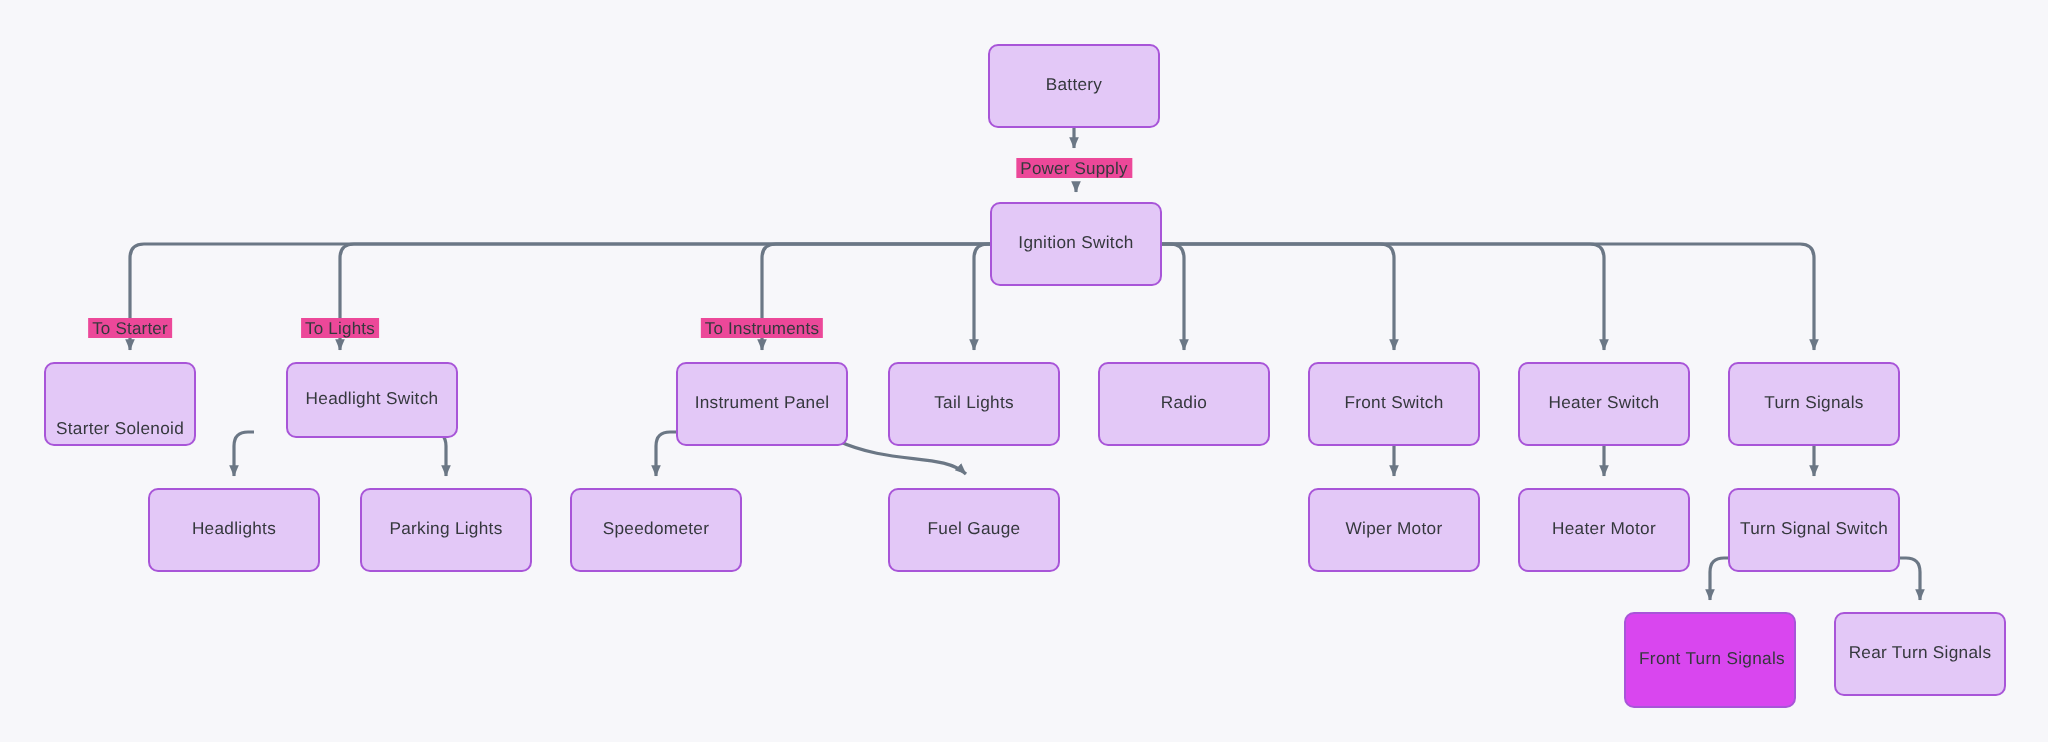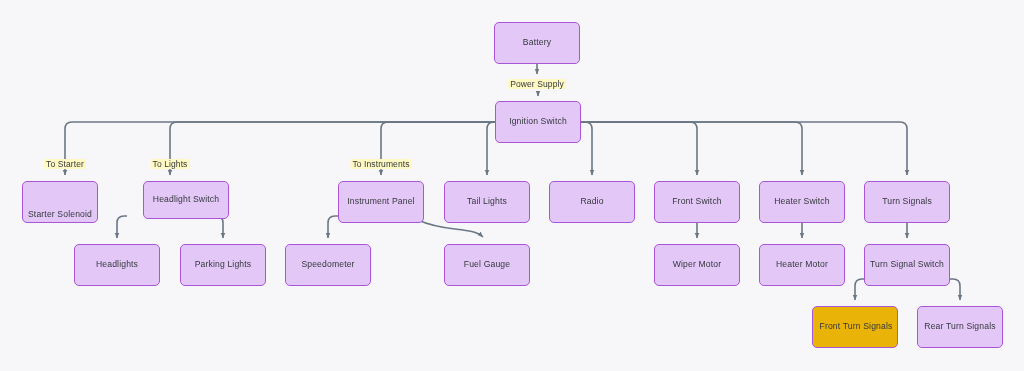--- a/index.html
+++ b/index.html
@@ -33,21 +33,21 @@
   .edge-arrow {
     fill: #6b7785;
   }
   .edge-label {
     position: absolute;
     font-size: 8.5px;
     color: #41474f;
     white-space: nowrap;
     transform: translate(-50%, -50%);
     letter-spacing: .1px;
-    background: #fef9c3;
+    background: #ec4899;
     padding: 0 2px;
   }
   .node {
     position: absolute;
     box-sizing: border-box;
     background: #e3c8f7;
     border: 1.4px solid #a855d8;
     border-radius: 5px;
     display: flex;
     align-items: center;
@@ -137,21 +137,21 @@
       </div>
       <div class="node" style="left: 654px; top: 244px; width: 86px; height: 42px; background: rgb(227, 200, 247); border-color: rgb(168, 85, 216); color: rgb(53, 56, 61);">
         <span>Wiper Motor</span>
       </div>
       <div class="node" style="left: 759px; top: 244px; width: 86px; height: 42px; background: rgb(227, 200, 247); border-color: rgb(168, 85, 216); color: rgb(53, 56, 61);">
         <span>Heater Motor</span>
       </div>
       <div class="node" style="left: 864px; top: 244px; width: 86px; height: 42px; background: rgb(227, 200, 247); border-color: rgb(168, 85, 216); color: rgb(53, 56, 61);">
         <span>Turn Signal Switch</span>
       </div>
-      <div class="node" style="left: 812px; top: 306px; width: 86px; height: 42px; background: #eab308; border-color: rgb(168, 85, 216); color: rgb(53, 56, 61); padding-left: 6px;">
+      <div class="node" style="left: 812px; top: 306px; width: 86px; height: 48px; background: #d946ef; border-color: rgb(168, 85, 216); color: rgb(53, 56, 61); padding-left: 6px;">
         <span>Front Turn Signals</span>
       </div>
       <div class="node" style="left: 917px; top: 306px; width: 86px; height: 42px; background: rgb(227, 200, 247); border-color: rgb(168, 85, 216); color: rgb(53, 56, 61);">
         <span>Rear Turn Signals</span>
       </div>
     </div>
   <div id="labels-group">
       <div class="edge-label" style="left: 537px; top: 84px; color: rgb(53, 56, 61);">Power Supply</div>
       <div class="edge-label" style="left: 65px; top: 164px; color: rgb(53, 56, 61);">To Starter</div>
       <div class="edge-label" style="left: 170px; top: 164px; color: rgb(53, 56, 61);">To Lights</div>

